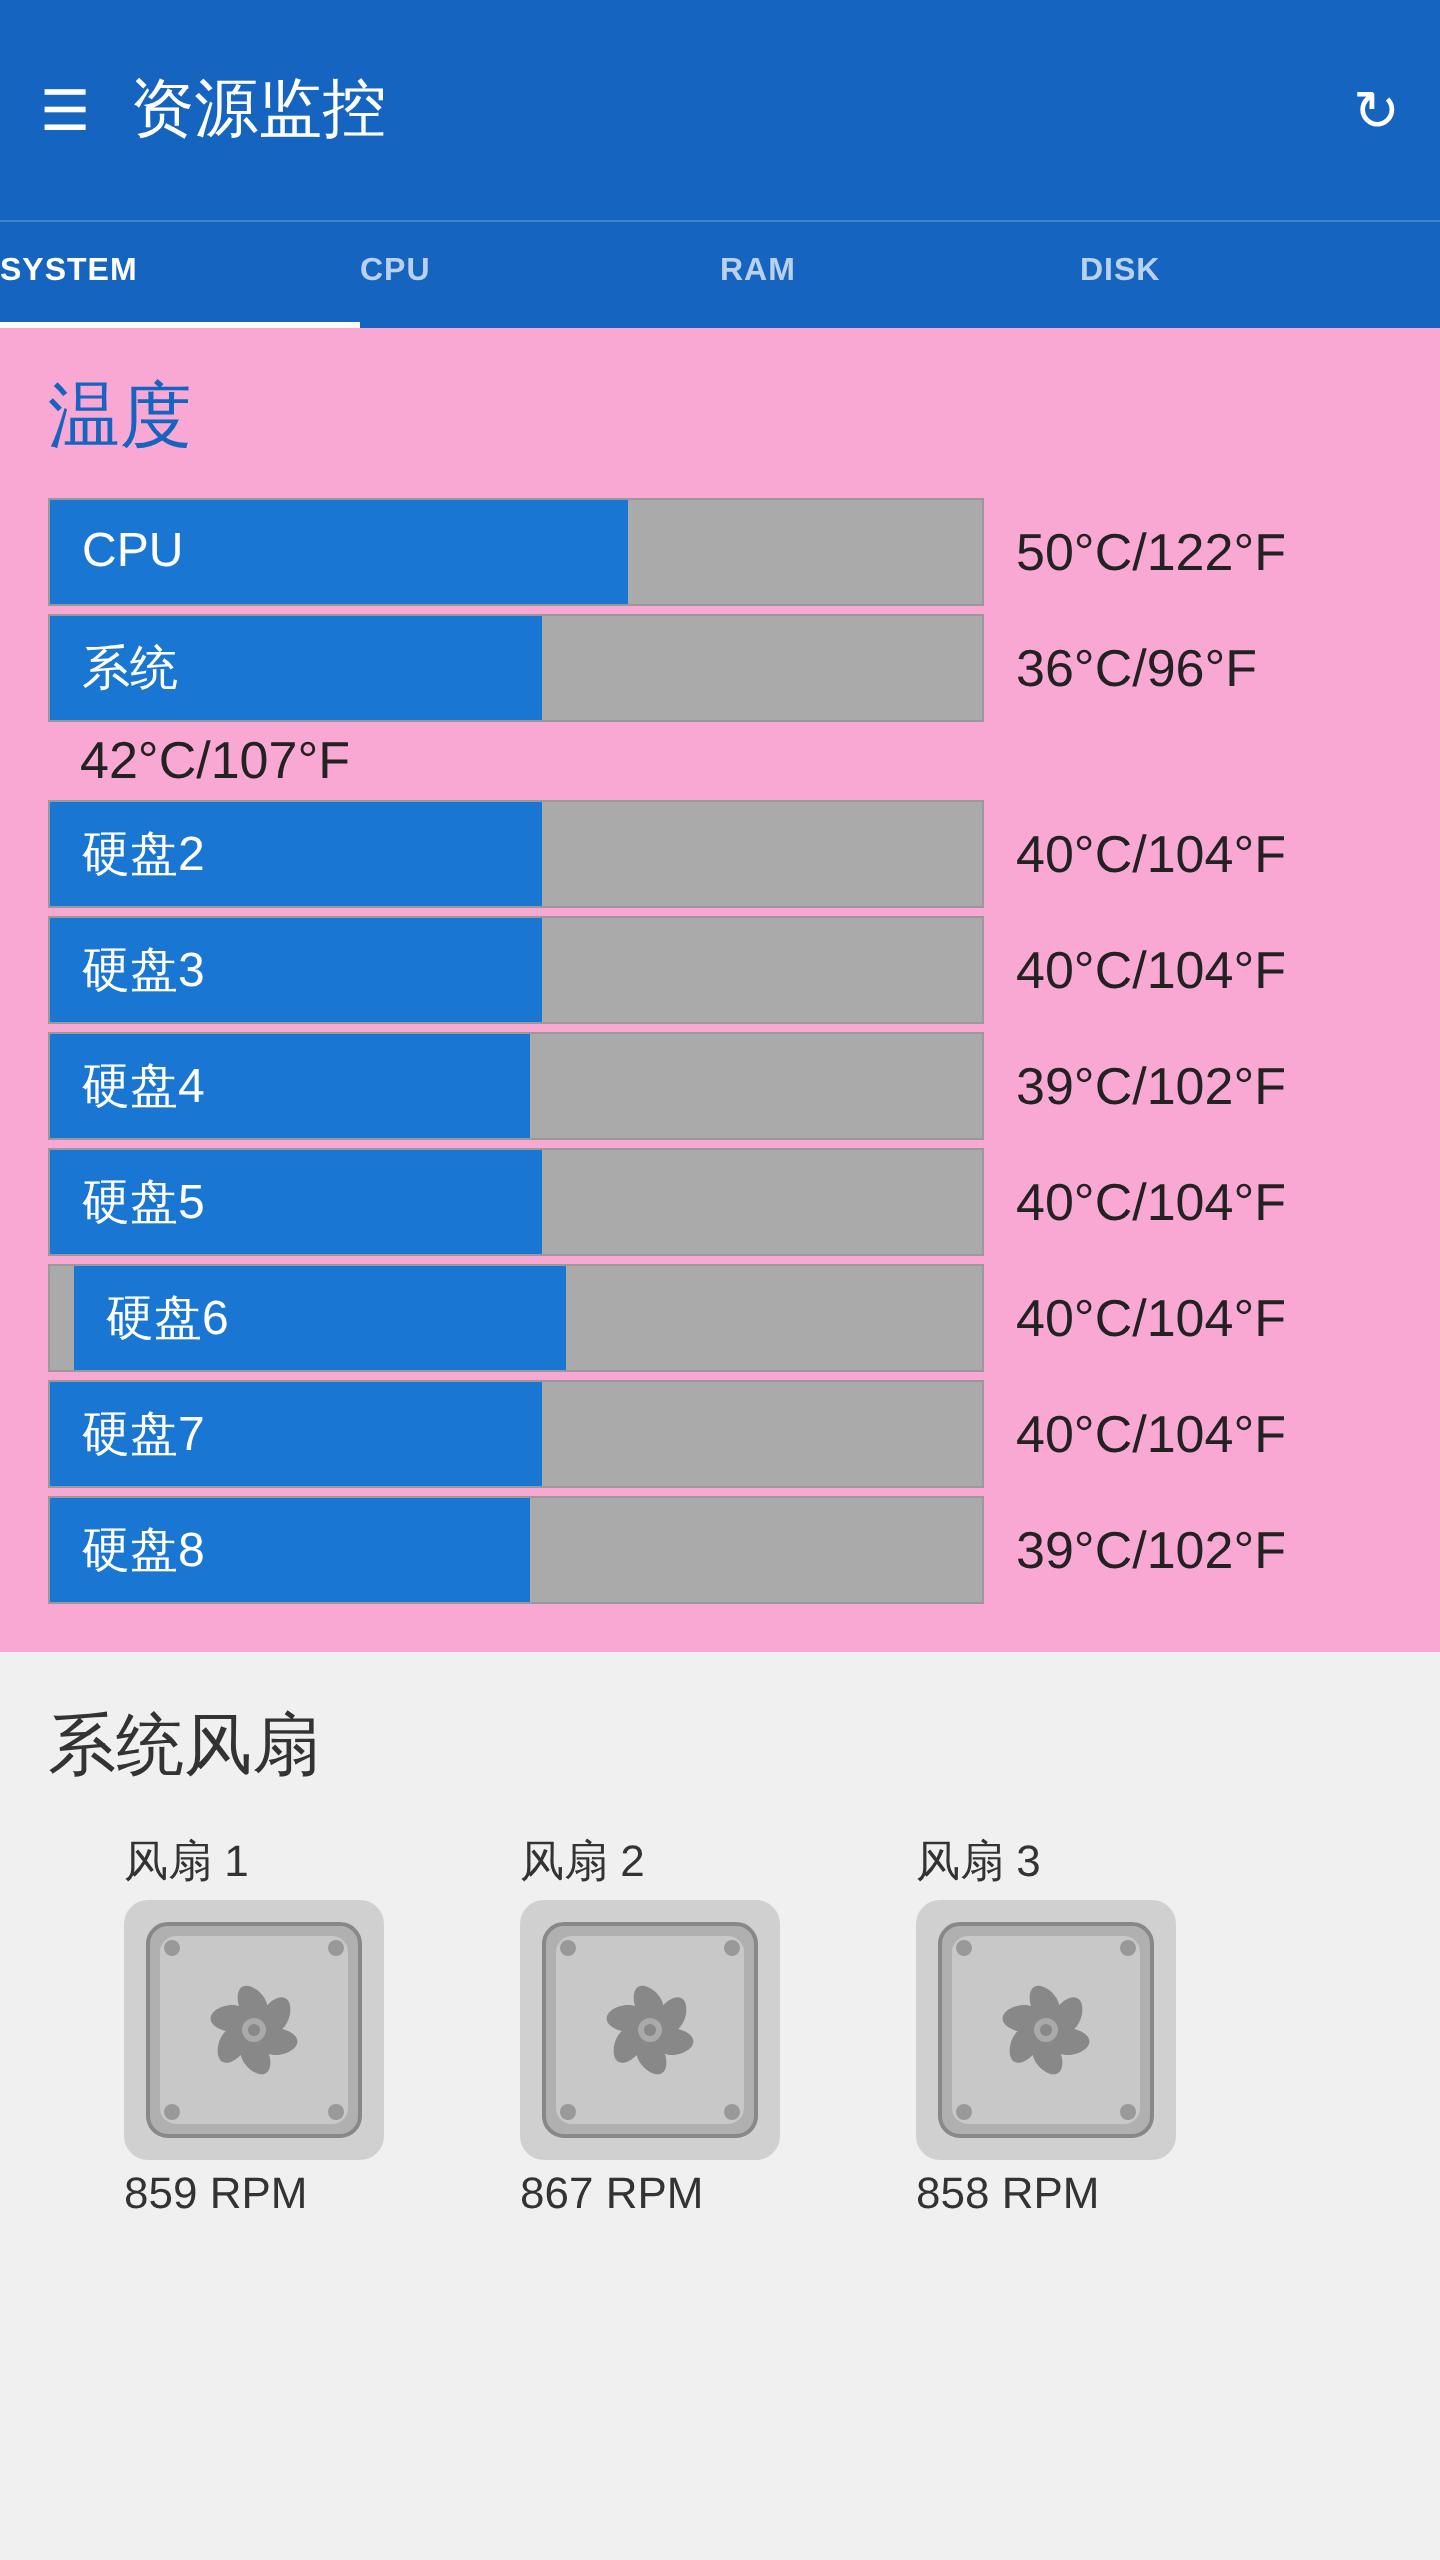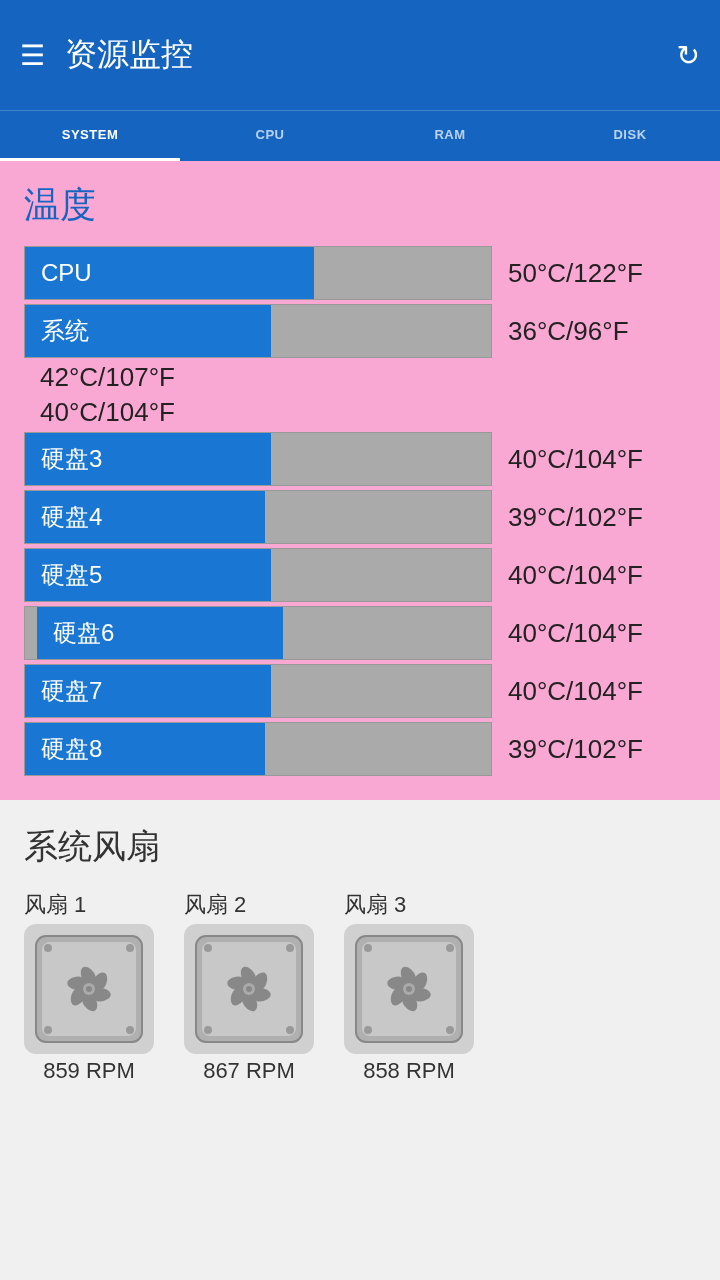--- a/index.html
+++ b/index.html
@@ -41,23 +41,22 @@
     }
 
     
     .tabs {
       background: #1565C0;
       display: flex;
       border-top: 1px solid rgba(255,255,255,0.2);
     }
     .tab {
       flex: 1;
-      text-align: center;
       padding: 16px 0;
-      font-size: 13px;
+      font-size: 16px;
       font-weight: bold;
       color: rgba(255,255,255,0.7);
       cursor: pointer;
       letter-spacing: 0.5px;
     }
     .tab.active {
       color: white;
       border-bottom: 3px solid white;
     }
 
@@ -115,22 +114,22 @@
       font-weight: 500;
       margin-bottom: 20px;
     }
     .fans-row {
       display: flex;
       gap: 30px;
     }
     .fan-item {
       display: flex;
       flex-direction: column;
-      align-items: center;
       gap: 4px;
+      margin-left: 38px;
     }
     .fan-label {
       font-size: 22px;
       color: #333;
       align-self: flex-start;
     }
     .fan-icon-box {
       width: 130px;
       height: 130px;
       background: #d0d0d0;
@@ -178,20 +177,24 @@
     <div class="temp-bar-container">
       <div class="temp-bar-label" style="min-width:160px;">系统</div>
       <div style="width:86px; background:#1976D2; height:100%;"></div>
     </div>
     <span class="temp-value">36°C/96°F</span>
   </div>
       <div class="temp-row">
     <span class="temp-value">42°C/107°F</span>
   </div>
       <div class="temp-row">
+    <div class="temp-bar-container">
+      <div class="temp-bar-label" style="min-width:160px;">硬盘2</div>
+      <div style="width:86px; background:#1976D2; height:100%;"></div>
+    </div>
     <span class="temp-value">40°C/104°F</span>
   </div>
       <div class="temp-row">
     <div class="temp-bar-container">
       <div class="temp-bar-label" style="min-width:160px;">硬盘3</div>
       <div style="width:86px; background:#1976D2; height:100%;"></div>
     </div>
     <span class="temp-value">40°C/104°F</span>
   </div>
       <div class="temp-row">

